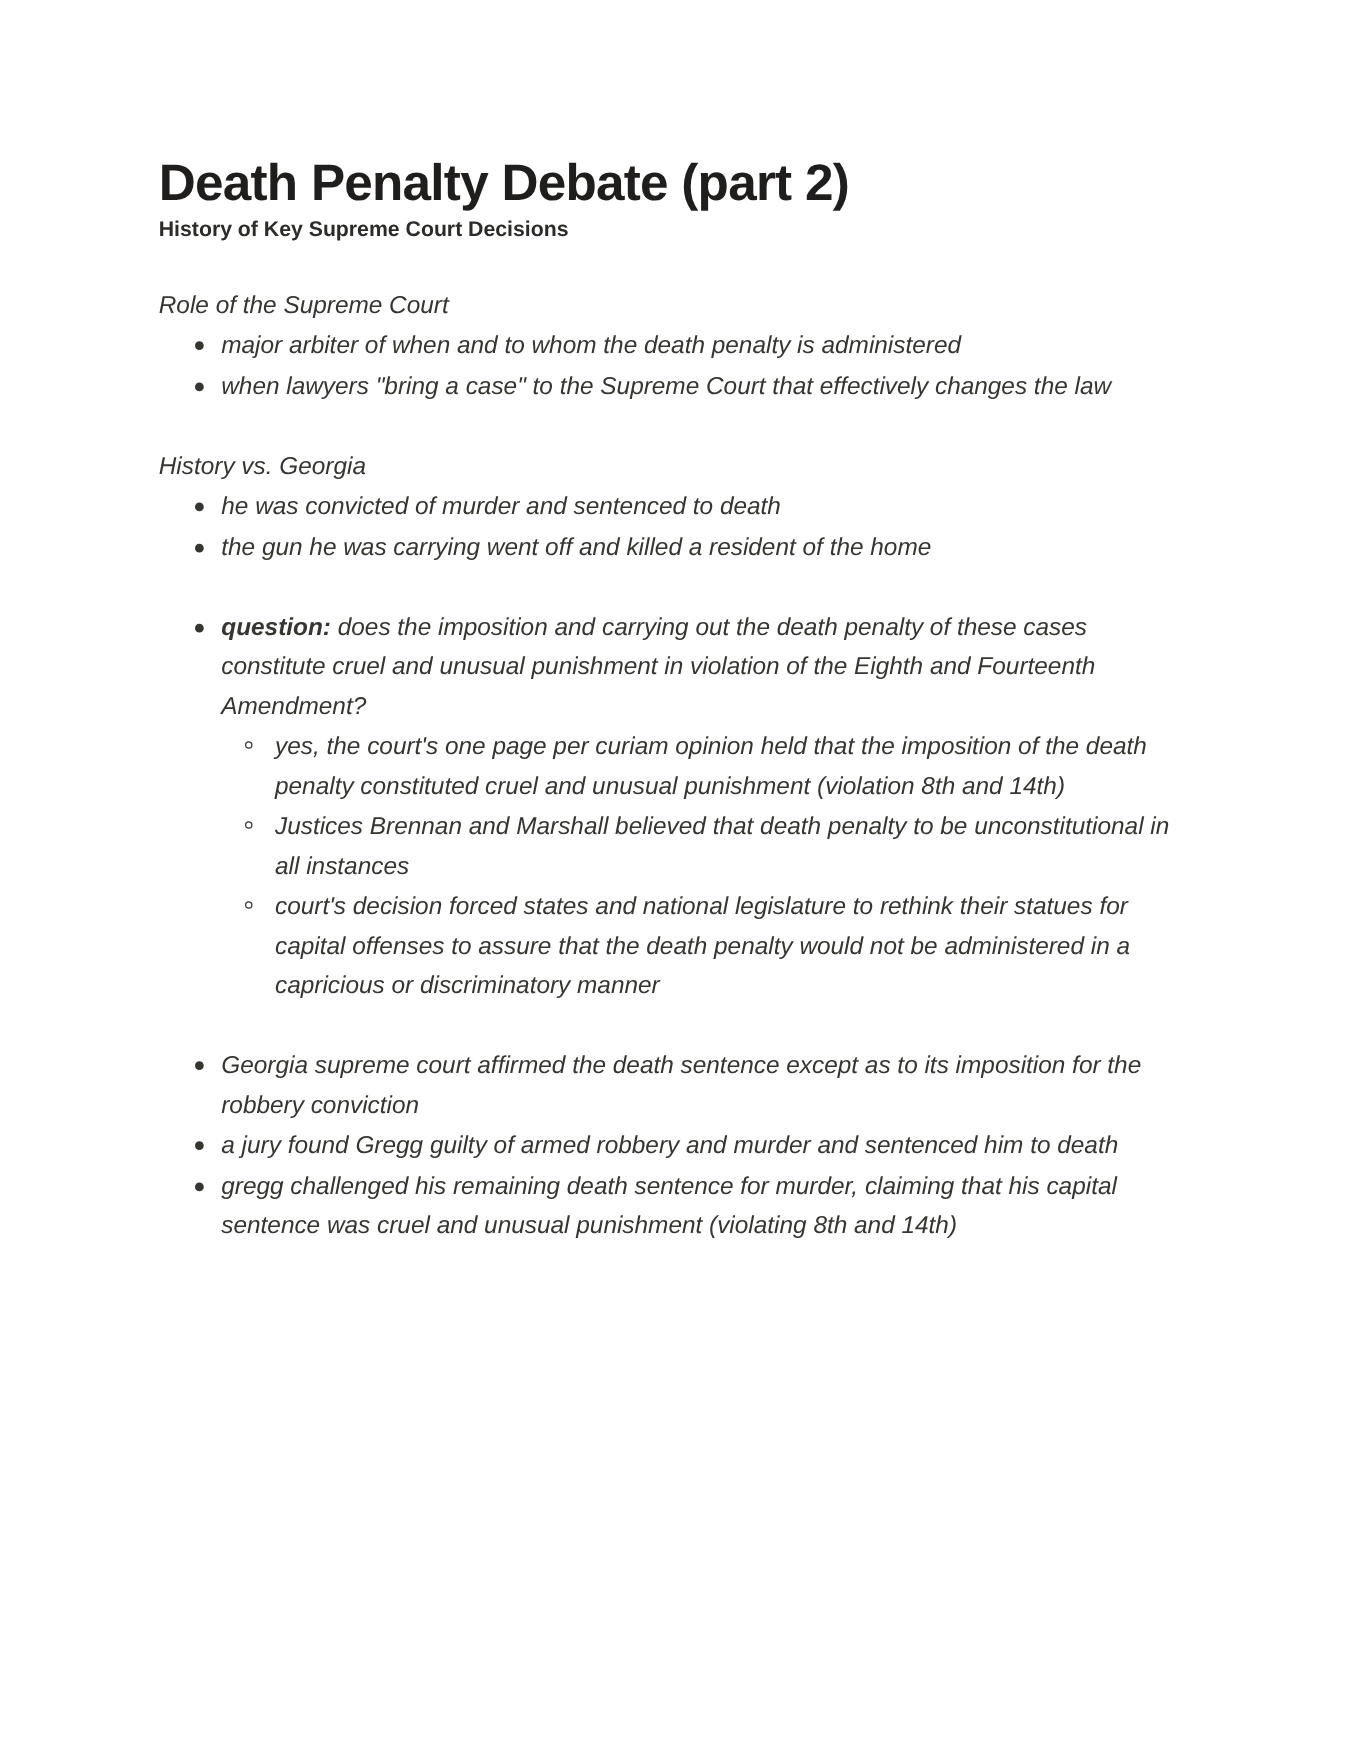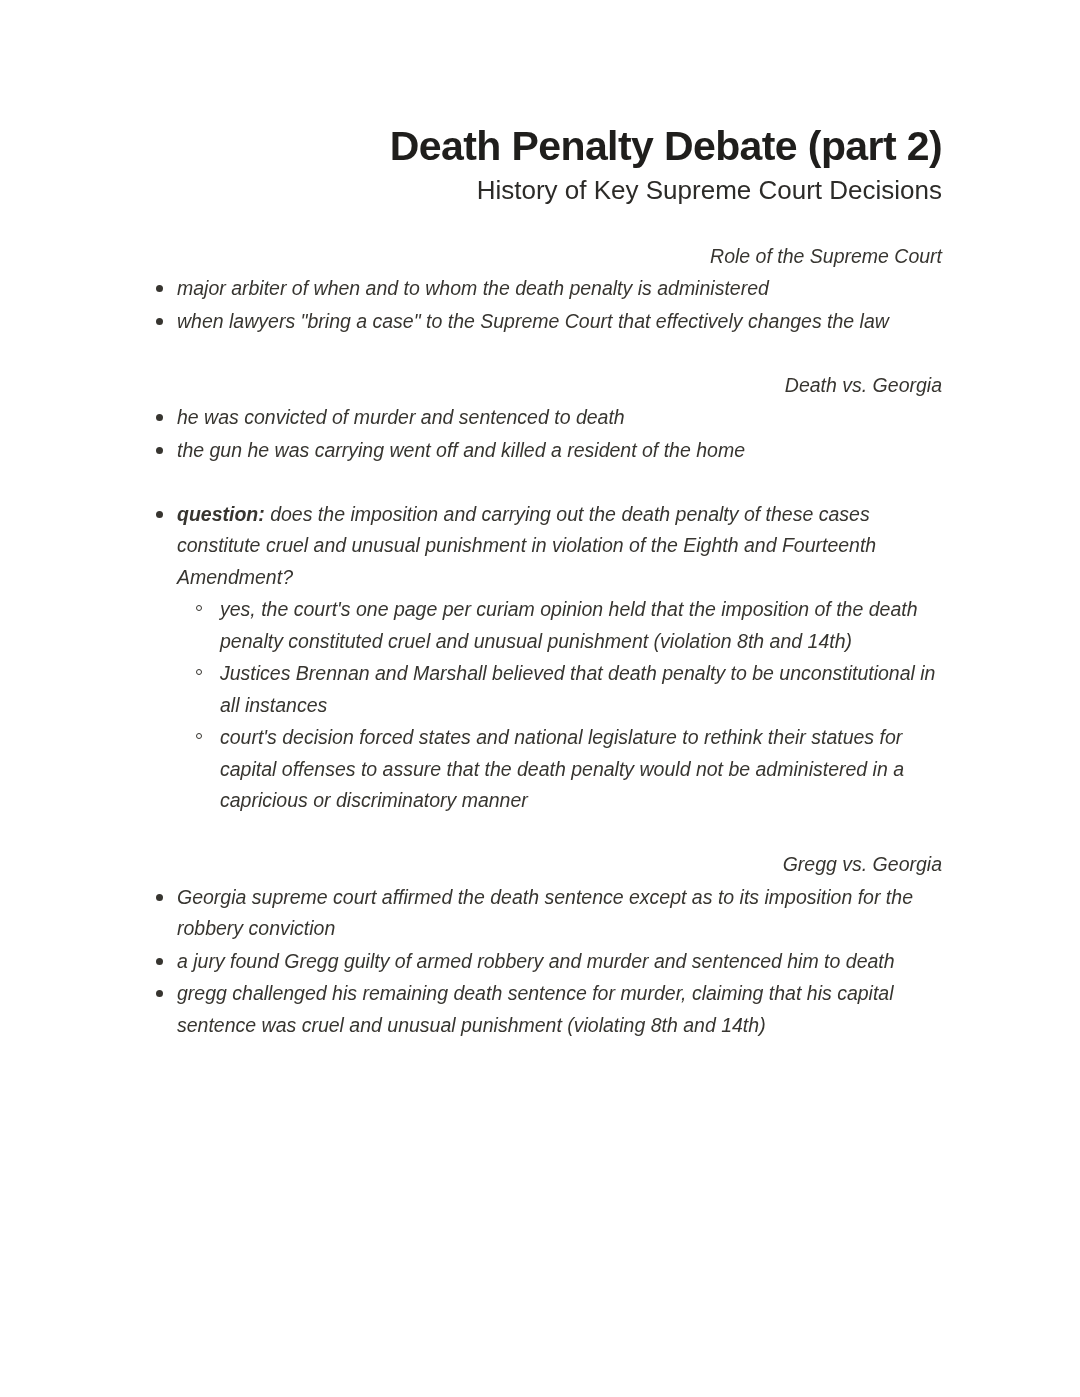--- a/index.html
+++ b/index.html
@@ -16,32 +16,32 @@
   }
   .page-title {
     font-size: 41px;
     line-height: 1.25;
     font-weight: 700;
     letter-spacing: -0.6px;
     color: #1f1e1c;
     margin-bottom: 33px;
   }
   .section-heading {
-    font-size: 26px;
+    font-size: 17px;
     line-height: 1.35;
-    font-weight: 400;
+    font-weight: 700;
     color: #2c2b28;
   }
   .para, .li-text {
     font-size: 19.5px;
     line-height: 31.5px;
     font-style: italic;
   }
   .blank-line { height: 31.5px; }
-  .block { margin-bottom: 1px; text-align: right; }
+  .block { margin-bottom: 1px; }
   .li {
     position: relative;
     margin-bottom: 1px;
   }
   .li.level-1 { padding-left: 50px; }
   .li.level-2 { padding-left: 93px; }
   .marker {
     position: absolute;
     display: inline-block;
   }
@@ -80,21 +80,21 @@
     <span class="marker dot"></span>
     <div class="li-text">major arbiter of when and to whom the death penalty is administered</div>
   </div>
   <div class="li level-1">
     <span class="marker dot"></span>
     <div class="li-text">when lawyers "bring a case" to the Supreme Court that effectively changes the law</div>
   </div>
 
   <div class="blank-line"></div>
 
-  <div class="para block">Death vs. Georgia</div>
+  <div class="para block">History vs. Georgia</div>
   <div class="li level-1">
     <span class="marker dot"></span>
     <div class="li-text">he was convicted of murder and sentenced to death</div>
   </div>
   <div class="li level-1">
     <span class="marker dot"></span>
     <div class="li-text">the gun he was carrying went off and killed a resident of the home</div>
   </div>
 
   <div class="blank-line"></div>
@@ -111,21 +111,20 @@
     <span class="marker circle"></span>
     <div class="li-text">Justices Brennan and Marshall believed that death penalty to be unconstitutional in all instances</div>
   </div>
   <div class="li level-2">
     <span class="marker circle"></span>
     <div class="li-text">court's decision forced states and national legislature to rethink their statues for capital offenses to assure that the death penalty would not be administered in a capricious or discriminatory manner</div>
   </div>
 
   <div class="blank-line"></div>
 
-  <div class="para block">Gregg vs. Georgia</div>
   <div class="li level-1">
     <span class="marker dot"></span>
     <div class="li-text">Georgia supreme court affirmed the death sentence except as to its imposition for the robbery conviction</div>
   </div>
   <div class="li level-1">
     <span class="marker dot"></span>
     <div class="li-text">a jury found Gregg guilty of armed robbery and murder and sentenced him to death</div>
   </div>
   <div class="li level-1">
     <span class="marker dot"></span>

